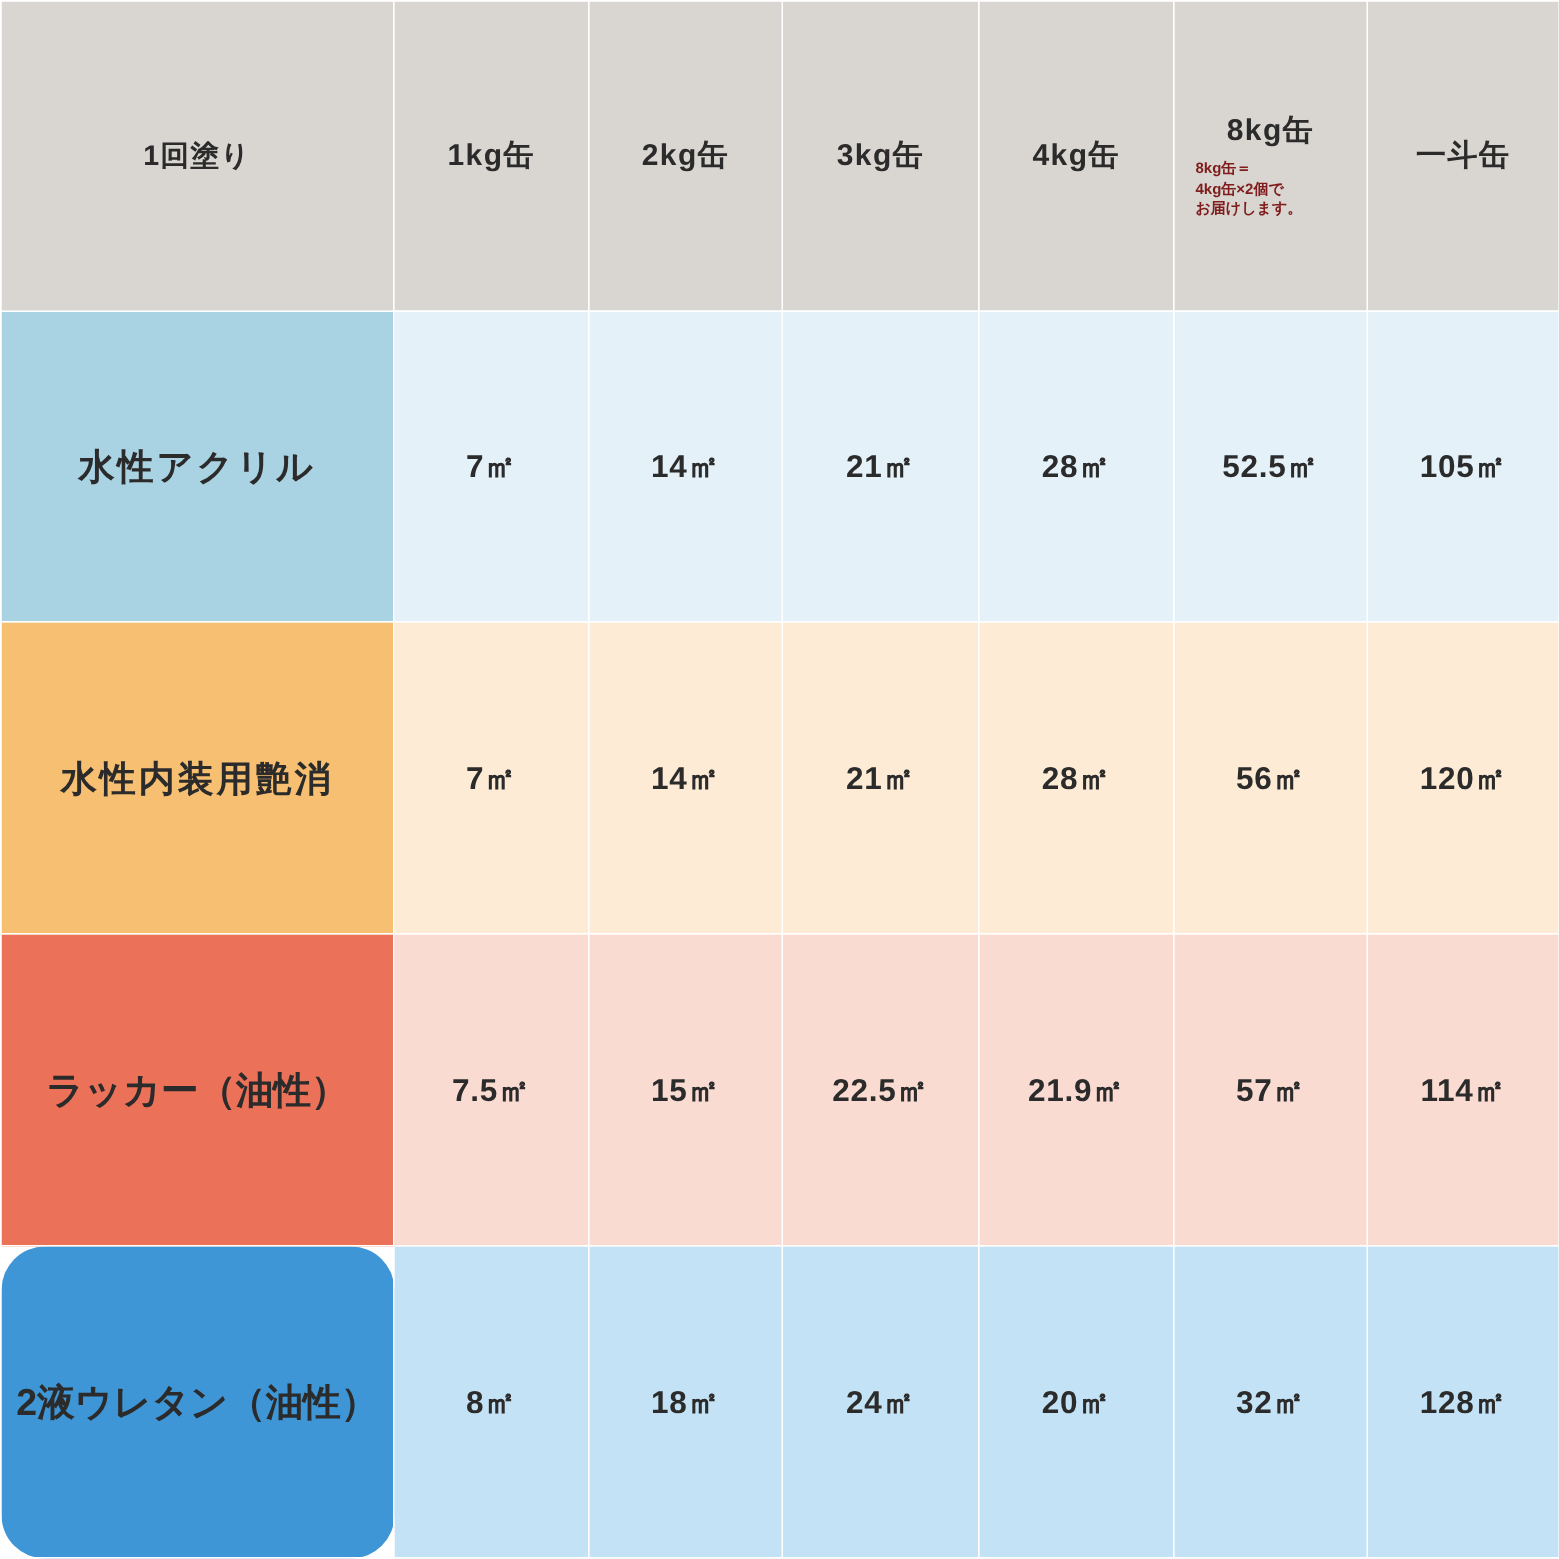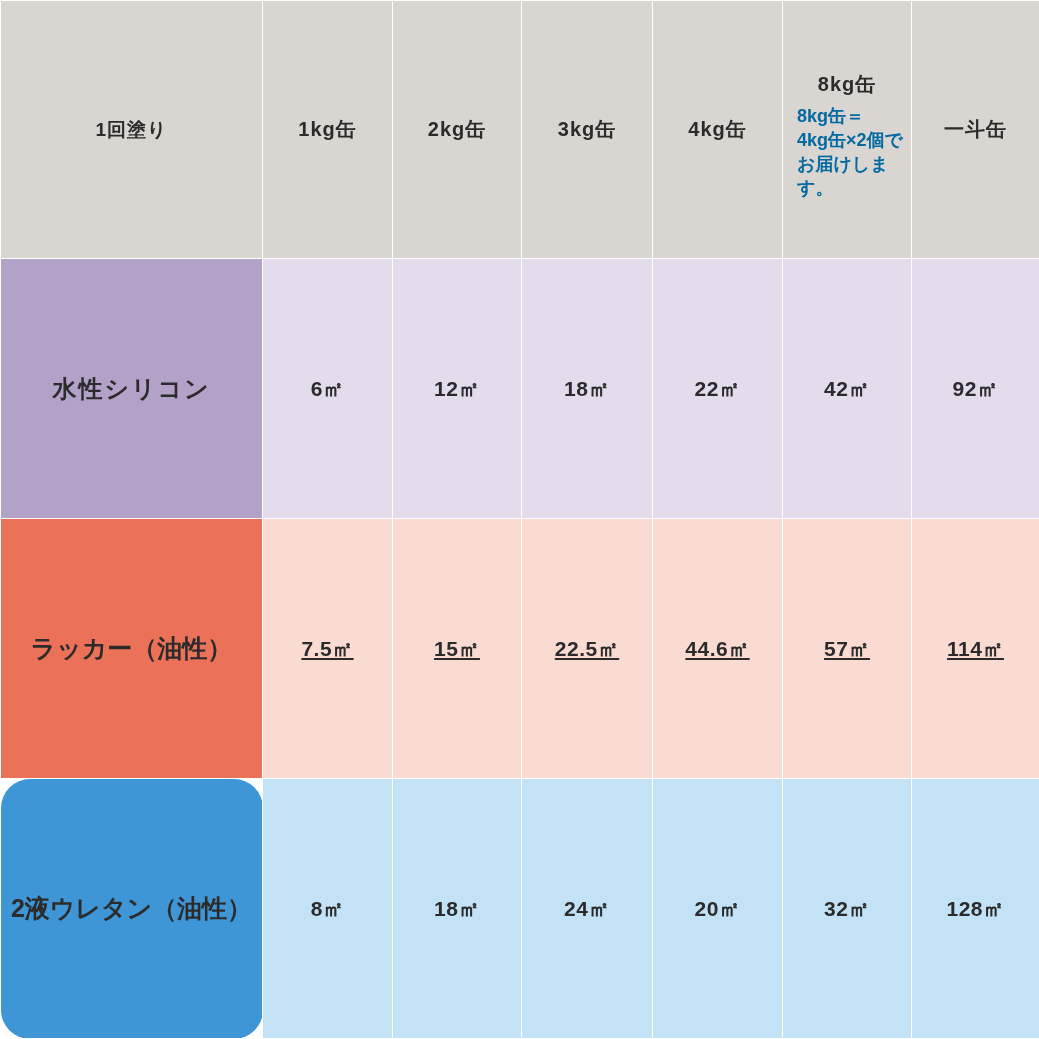--- a/index.html
+++ b/index.html
@@ -53,26 +53,26 @@
     font-size: 19px;
   }
   td.head-8kg .head-main {
     display: block;
     font-size: 20px;
     margin-bottom: 6px;
     margin-top: 12px;
   }
   td.head-8kg .head-note {
     display: block;
-    font-size: 18px;
+    font-size: 10px;
     font-weight: bold;
     line-height: 1.35;
     text-align: left;
     padding-left: 14px;
-    color: #0369a1;
+    color: #7f1d1d;
     letter-spacing: 0;
   }
 
   
   tr.data-row { height: 173px; }
   td.row-label {
     font-size: 24px;
     letter-spacing: 2px;
     color: #262626;
   }
@@ -85,21 +85,21 @@
   .theme-acryl .row-label { background: #a9d2e3; }
   .theme-acryl .value     { background: #e4f1f8; }
 
   .theme-naisou .row-label { background: #f6bf71; }
   .theme-naisou .value     { background: #fdebd5; }
 
   .theme-silicon .row-label { background: #b3a2c8; }
   .theme-silicon .value     { background: #e4dced; }
 
   .theme-lacquer .row-label { background: #ec7159; }
-  .theme-lacquer .value     { background: #fadbd2; text-decoration: underline; }
+  .theme-lacquer .value     { background: #fadbd2; }
 
   .theme-urethane .row-label { background: #3f96d6; border-radius: 29px; }
   .theme-urethane .value     { background: #c4e2f5; }
 
   td.row-label.small-label { font-size: 25px; letter-spacing: 0px; }
 </style>
 </head>
 <body>
 
 <div class="table-wrap">
@@ -120,38 +120,47 @@
         <td>2kg缶</td>
         <td>3kg缶</td>
         <td>4kg缶</td>
         <td class="head-8kg">
           <span class="head-main">8kg缶</span>
           <span class="head-note">8kg缶＝<br>4kg缶×2個で<br>お届けします。</span>
         </td>
         <td>一斗缶</td>
       </tr>
 
+      <tr class="data-row theme-acryl">
+        <td class="row-label">水性アクリル</td>
+        <td class="value">7㎡</td>
+        <td class="value">14㎡</td>
+        <td class="value">21㎡</td>
+        <td class="value">28㎡</td>
+        <td class="value">52.5㎡</td>
+        <td class="value">105㎡</td>
+      </tr>
 
+      <tr class="data-row theme-naisou">
+        <td class="row-label">水性内装用艶消</td>
+        <td class="value">7㎡</td>
+        <td class="value">14㎡</td>
+        <td class="value">21㎡</td>
+        <td class="value">28㎡</td>
+        <td class="value">56㎡</td>
+        <td class="value">120㎡</td>
+      </tr>
 
-      <tr class="data-row theme-silicon">
-        <td class="row-label">水性シリコン</td>
-        <td class="value">6㎡</td>
-        <td class="value">12㎡</td>
-        <td class="value">18㎡</td>
-        <td class="value">22㎡</td>
-        <td class="value">42㎡</td>
-        <td class="value">92㎡</td>
-      </tr>
 
       <tr class="data-row theme-lacquer">
         <td class="row-label small-label">ラッカー（油性）</td>
         <td class="value">7.5㎡</td>
         <td class="value">15㎡</td>
         <td class="value">22.5㎡</td>
-        <td class="value">44.6㎡</td>
+        <td class="value">21.9㎡</td>
         <td class="value">57㎡</td>
         <td class="value">114㎡</td>
       </tr>
 
       <tr class="data-row theme-urethane">
         <td class="row-label small-label">2液ウレタン（油性）</td>
         <td class="value">8㎡</td>
         <td class="value">18㎡</td>
         <td class="value">24㎡</td>
         <td class="value">20㎡</td>

